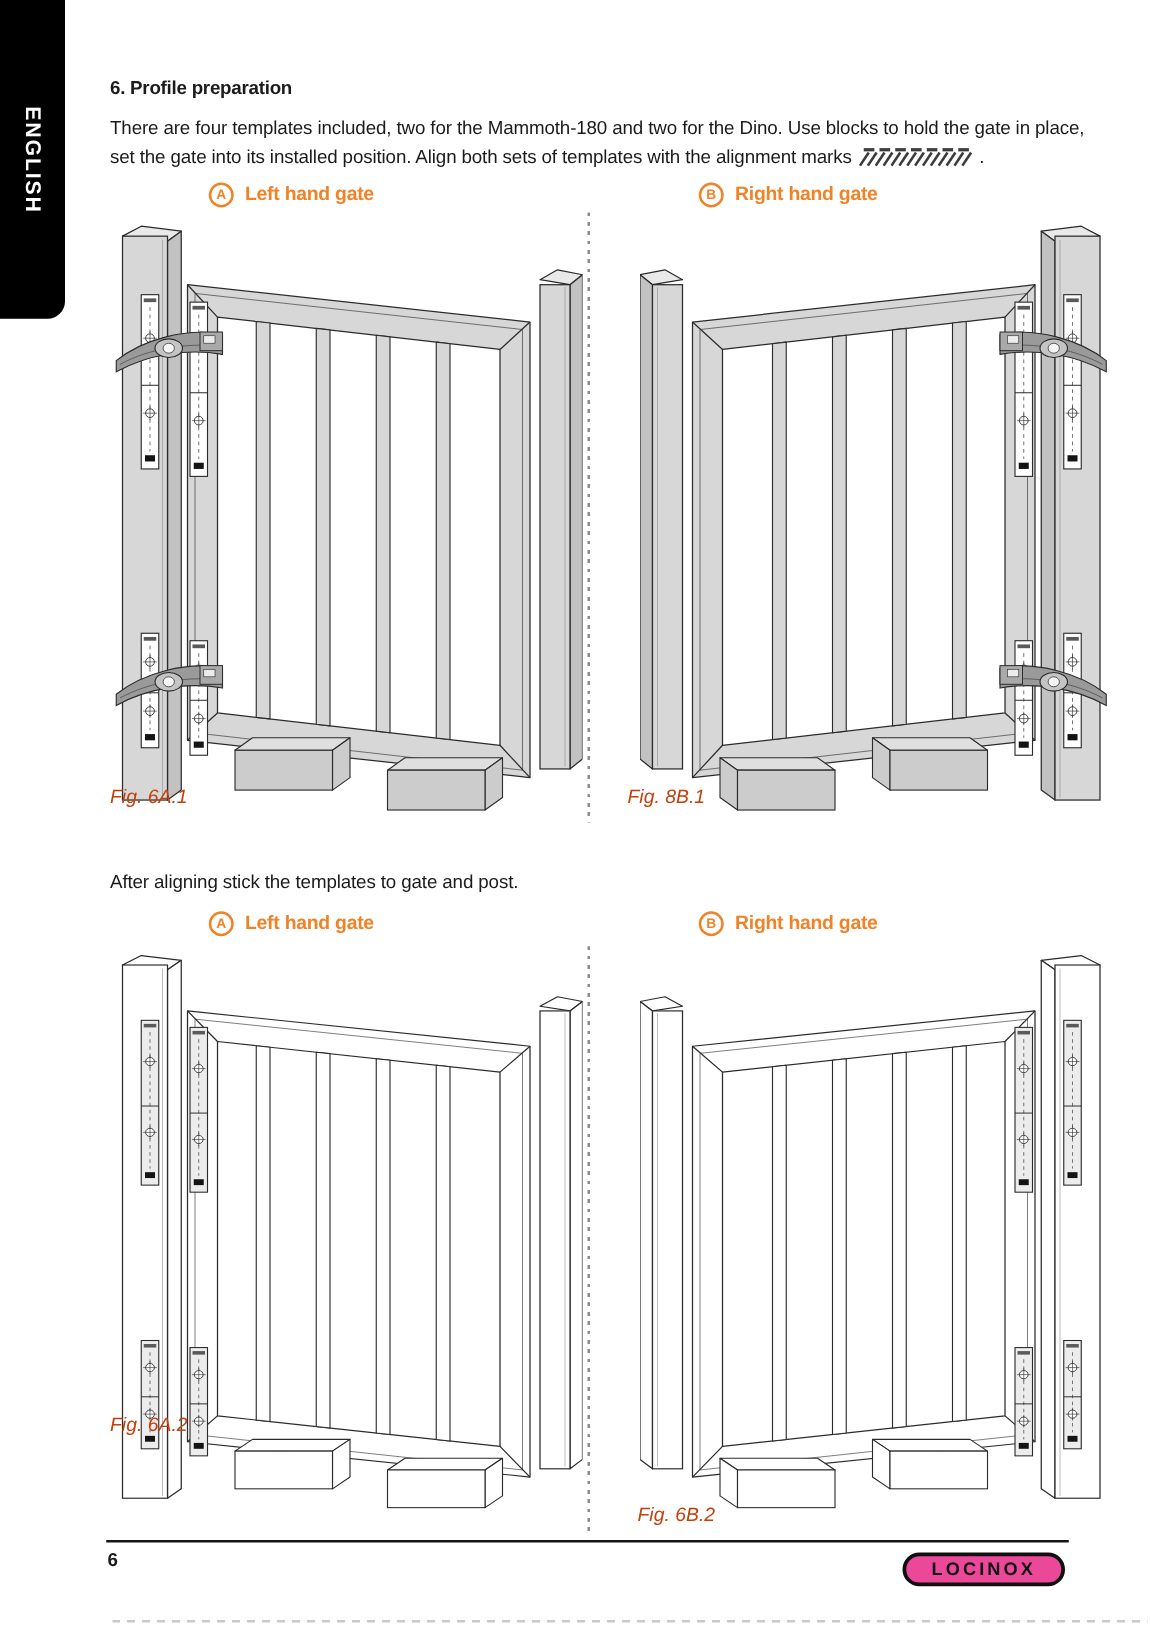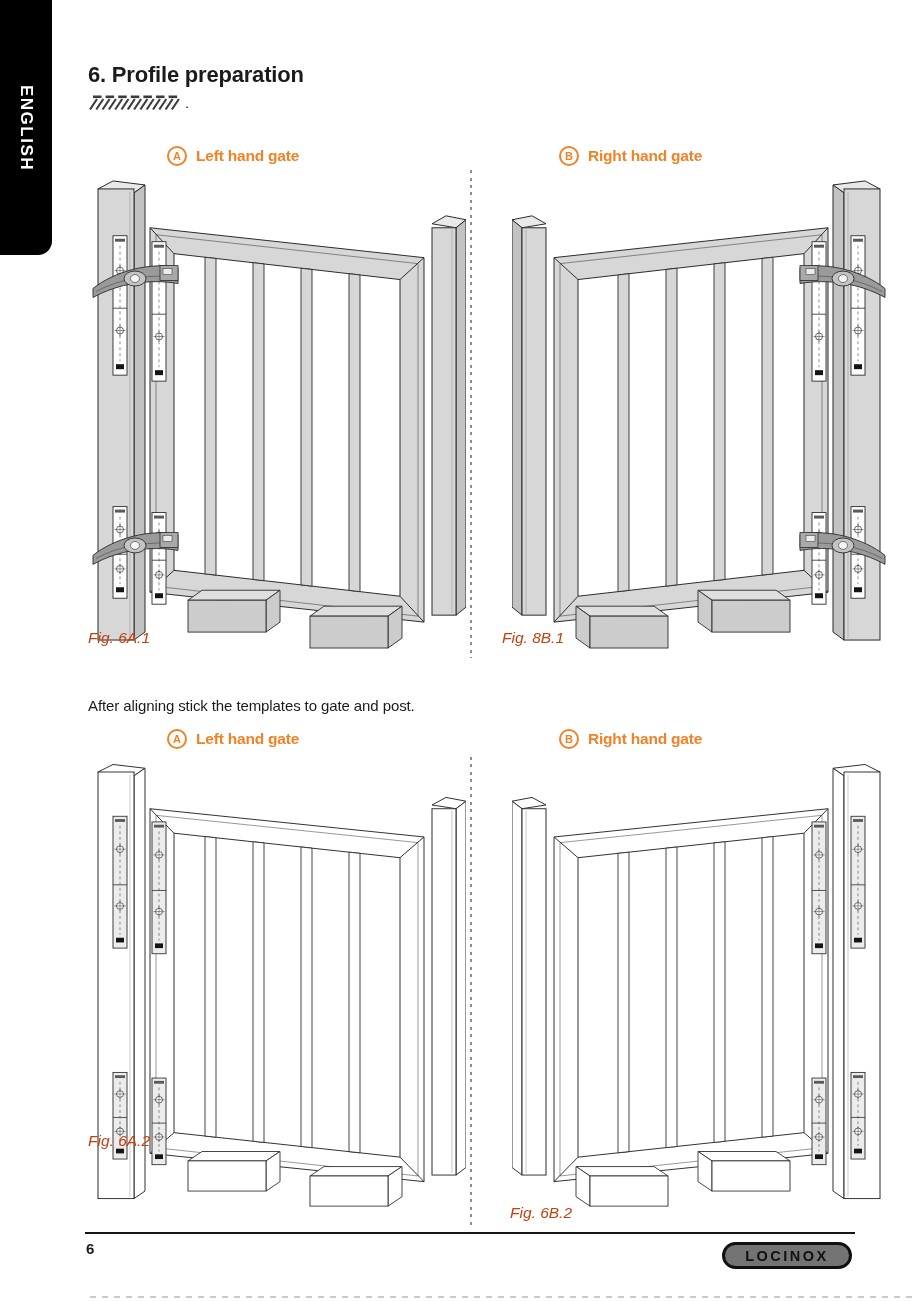--- a/index.html
+++ b/index.html
@@ -11,21 +11,21 @@
   .lang-tab{
     position:absolute;left:0;top:0;width:52px;height:255px;background:#000;
     border-radius:0 0 14px 0;
   }
   .lang-tab span{
     position:absolute;left:50%;top:50%;
     transform:translate(-50%,-50%) rotate(90deg);
     color:#fff;font-weight:bold;font-size:17px;letter-spacing:1.5px;white-space:nowrap;
   }
   
-  .title{position:absolute;left:88px;top:62px;font-size:22px;font-weight:bold;letter-spacing:-0.2px;}
+  .title{position:absolute;left:88px;top:62px;font-size:15px;font-weight:bold;letter-spacing:-0.2px;}
   .intro{position:absolute;left:88px;top:91px;width:800px;font-size:15px;line-height:23px;letter-spacing:-0.1px;}
   .intro .line2{display:flex;align-items:center;gap:5px;}
   .align-icon{display:inline-block;height:17px;}
   
   .gate-label{position:absolute;display:flex;align-items:center;gap:9px;color:#F08227;font-weight:bold;}
   .gate-label .circ{
     width:16px;height:16px;border:2px solid #F08227;border-radius:50%;
     display:flex;align-items:center;justify-content:center;font-size:11px;flex:0 0 auto;
   }
   .gate-label .txt{font-size:15.5px;letter-spacing:-0.2px;}
@@ -46,36 +46,38 @@
   .fig-caption{position:absolute;font-style:italic;font-size:15.5px;color:#c2410c;}
   #capA1{left:88px;top:629px}#capB1{left:502px;top:629px}
   #capA2{left:88px;top:1132px}#capB2{left:510px;top:1204px}
   .after-text{position:absolute;left:88px;top:697px;font-size:15px;letter-spacing:-0.1px;}
   
   .footer-rule{position:absolute;left:85px;top:1232px;width:770px;height:2px;background:#161616;}
   .page-number{position:absolute;left:86px;top:1240px;font-weight:bold;font-size:15px;}
   .logo{
     position:absolute;left:722px;top:1242px;width:124px;height:21px;
     border:3px solid #101010;border-radius:14px;display:flex;align-items:center;justify-content:center;
-    font-weight:bold;font-size:14.5px;letter-spacing:2.5px;color:#101010;background:#737373;
+    font-weight:bold;font-size:14.5px;letter-spacing:2.5px;color:#101010;background:#ec4899;
   }
   .bottom-edge{position:absolute;left:90px;top:1296px;width:828px;height:2px;
     background:repeating-linear-gradient(90deg,#c9c9c9 0 6px,transparent 6px 12px);}
 </style>
 </head>
 <body>
 
 <div class="lang-tab">
   <span>ENGLISH</span>
 </div>
 
 <div class="title">6. Profile preparation</div>
 
 <div class="intro">
+  <div>There are four templates included, two for the Mammoth-180 and two for the Dino. Use blocks to hold the gate in place,</div>
   <div class="line2">
+    <span>set the gate into its installed position. Align both sets of templates with the alignment marks</span>
     <span class="align-icon">
       <svg width="92" height="17" viewBox="0 0 92 17">
         <g stroke="#3c3c3c" stroke-width="2.1">
           <line x1="2" y1="15.5" x2="9" y2="5"></line>
             <line x1="8.3" y1="15.5" x2="15.3" y2="5"></line>
           <line x1="14.6" y1="15.5" x2="21.6" y2="5"></line>
             <line x1="20.9" y1="15.5" x2="27.9" y2="5"></line>
           <line x1="27.2" y1="15.5" x2="34.2" y2="5"></line>
             <line x1="33.5" y1="15.5" x2="40.5" y2="5"></line>
           <line x1="39.8" y1="15.5" x2="46.8" y2="5"></line>

